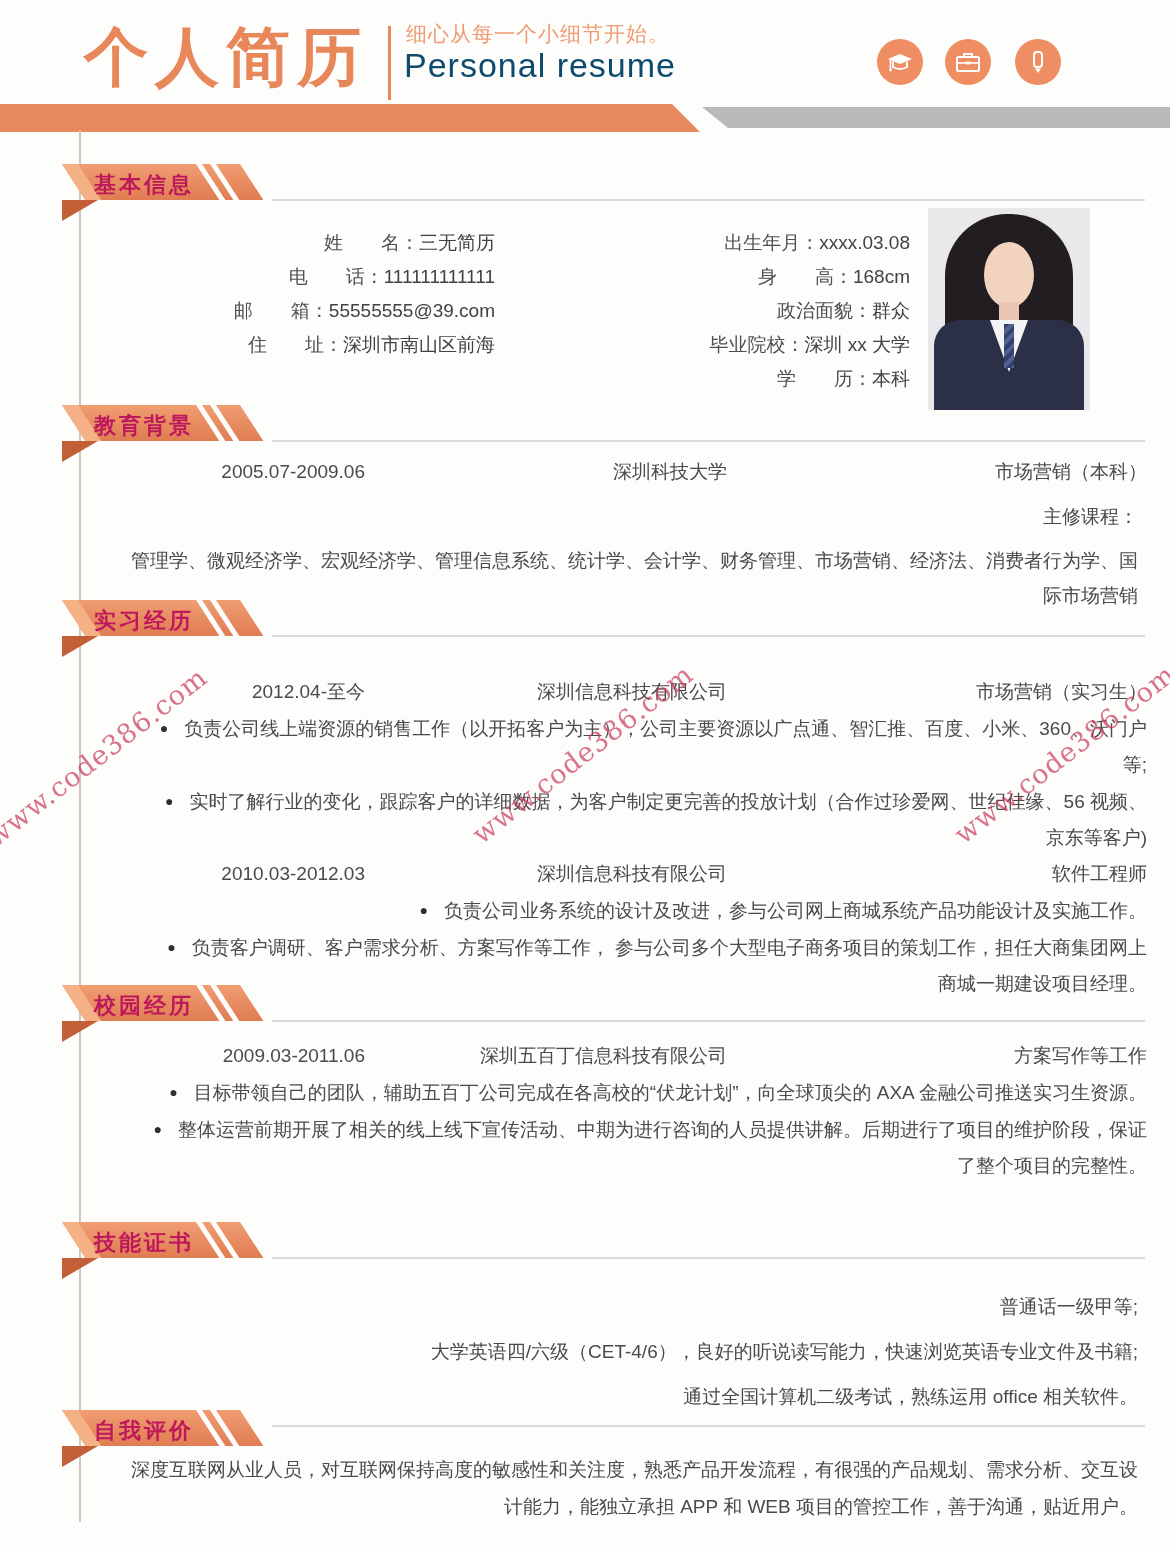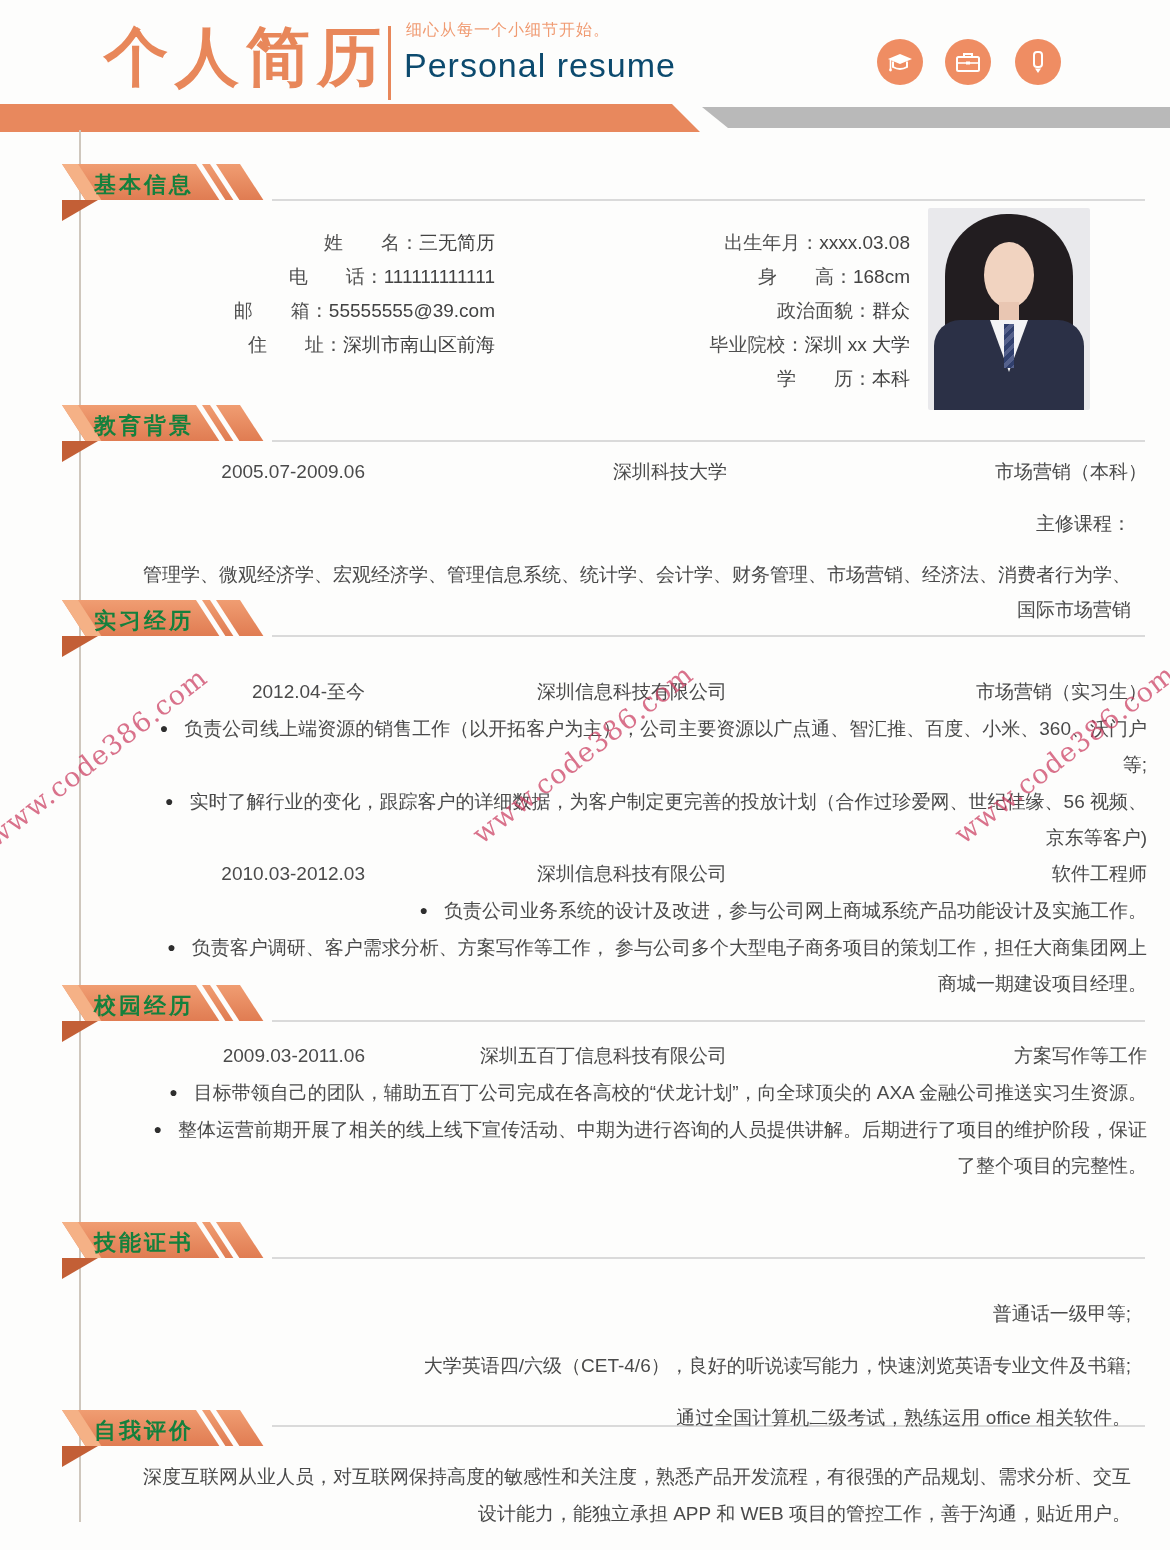--- a/index.html
+++ b/index.html
@@ -1,59 +1,59 @@
 <!DOCTYPE html>
 <html><head>
 <meta charset="utf-8">
 <style>
   html,body{margin:0;padding:0;background:#ffffff;}
   #page{position:relative;width:1170px;height:1550px;background:#fdfdfc;overflow:hidden;
         font-family:"Liberation Sans","DejaVu Sans",sans-serif;color:#474747;}
 
   
   .main-title{position:absolute;left:84px;top:14px;font-size:64px;font-weight:bold;
-              color:#e8875a;letter-spacing:7px;margin-left:20px;}
+              color:#e8875a;letter-spacing:7px;}
   .title-divider{position:absolute;left:388px;top:26px;width:3px;height:74px;background:#e8875a;}
-  .tagline{position:absolute;left:406px;top:20px;font-size:16px;color:#f09b72;letter-spacing:1px;}
+  .tagline{position:absolute;left:406px;top:20px;font-size:21px;color:#f09b72;letter-spacing:1px;}
   .title-en{position:absolute;left:404px;top:46px;font-size:34px;color:#0c4a6e;letter-spacing:1px;}
   .hicon{position:absolute;top:39px;width:46px;height:46px;border-radius:50%;background:#ef8d63;
          display:flex;align-items:center;justify-content:center;}
   .hicon svg{display:block;}
   .band-orange{position:absolute;left:0;top:104px;width:700px;height:28px;background:#e8885d;
                clip-path:polygon(0 0,calc(100% - 28px) 0,100% 100%,0 100%);}
   .band-gray{position:absolute;left:702px;top:107px;width:468px;height:21px;background:#b9b9b9;
              clip-path:polygon(0 0,100% 0,100% 100%,26px 100%);}
   .left-line{position:absolute;left:79px;top:130px;width:2px;height:1392px;background:#cfc7bd;}
 
   
   .banner{position:absolute;left:58px;width:215px;height:37px;}
   .bn-skew{position:absolute;left:4px;top:0;width:178px;height:36px;
            background:linear-gradient(180deg,#f09d72,#e07c52);
            transform:skewX(33deg);transform-origin:0 0;}
   .bn-lead{position:absolute;left:0;top:0;width:16px;height:100%;background:#f5b186;}
   .bn-s1{position:absolute;left:134px;top:0;width:6px;height:100%;background:#fdfdfc;}
   .bn-s2{position:absolute;left:148px;top:0;width:6px;height:100%;background:#fdfdfc;}
   .bn-fold{position:absolute;left:4px;top:36px;width:36px;height:21px;background:#c35f36;
            clip-path:polygon(0 0,100% 0,0 100%);}
-  .bn-title{position:absolute;left:36px;top:6px;font-size:22px;font-weight:bold;color:#15803d;
+  .bn-title{position:absolute;left:36px;top:6px;font-size:22px;font-weight:bold;color:#be185d;
             letter-spacing:3px;}
   .rule{position:absolute;left:272px;width:873px;height:0;border-top:2px solid #dadada;}
 
   
   .content{position:absolute;left:115px;width:1032px;font-size:19px;line-height:36px;color:#4a4a4a;text-align:right;}
   .inforow{height:34px;line-height:34px;white-space:nowrap;}
   .inforow .lab{color:#4f4f4f;}
   .inforow .val{color:#424242;}
   .drow{display:flex;height:36px;line-height:36px;white-space:nowrap;}
   .c-date{width:250px;}
   .c-org{width:362px;}
   .c-role{flex:1;margin-left:28px;}
   .bp{margin:0;}
   .bul{display:inline-block;margin-left:36px;margin-right:16px;font-size:14px;vertical-align:2px;color:#2e2e2e;}
-  .plain{margin:16px;}
+  .plain{margin:9px;}
 
   
   .photo{position:absolute;left:928px;top:208px;width:162px;height:202px;background:#e9e9ec;
          overflow:hidden;border-radius:2px;}
   .ph-hair{position:absolute;left:17px;top:6px;width:128px;height:200px;background:#221d20;
            border-radius:62px 62px 34px 34px;}
   .ph-face{position:absolute;left:56px;top:34px;width:50px;height:66px;background:#f1d3c0;
            border-radius:25px/33px;}
   .ph-neck{position:absolute;left:71px;top:94px;width:20px;height:24px;background:#e9c6b2;}
   .ph-suit{position:absolute;left:6px;top:112px;width:150px;height:90px;background:#2b3046;

